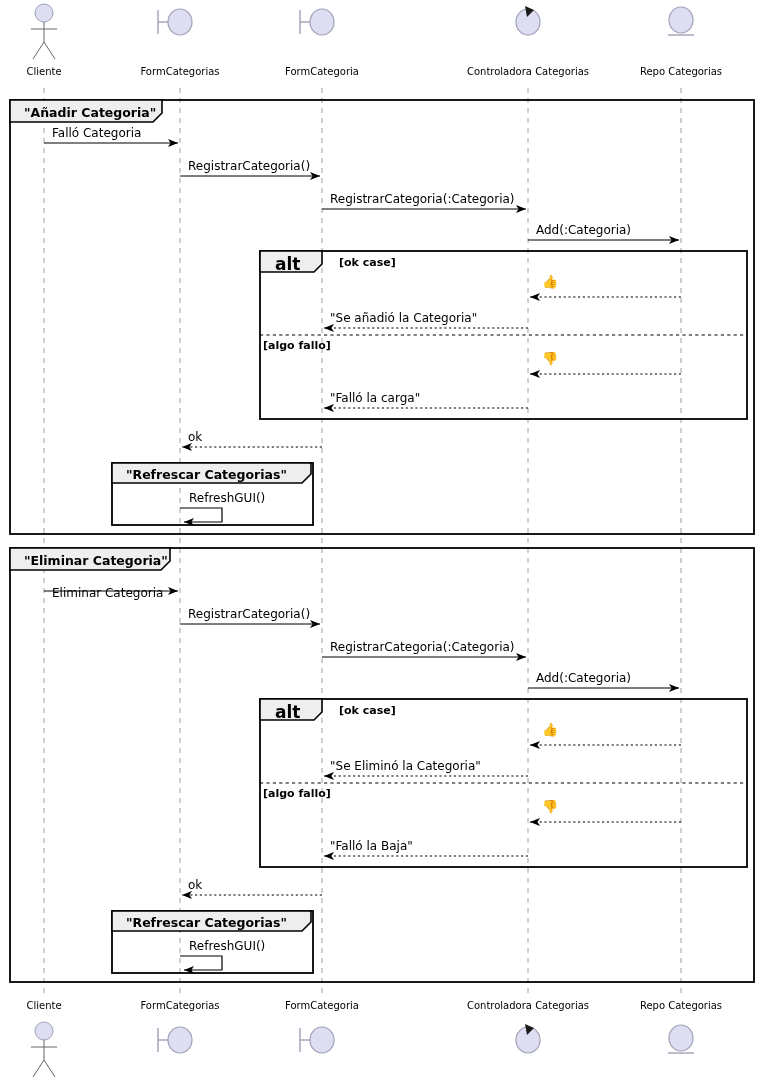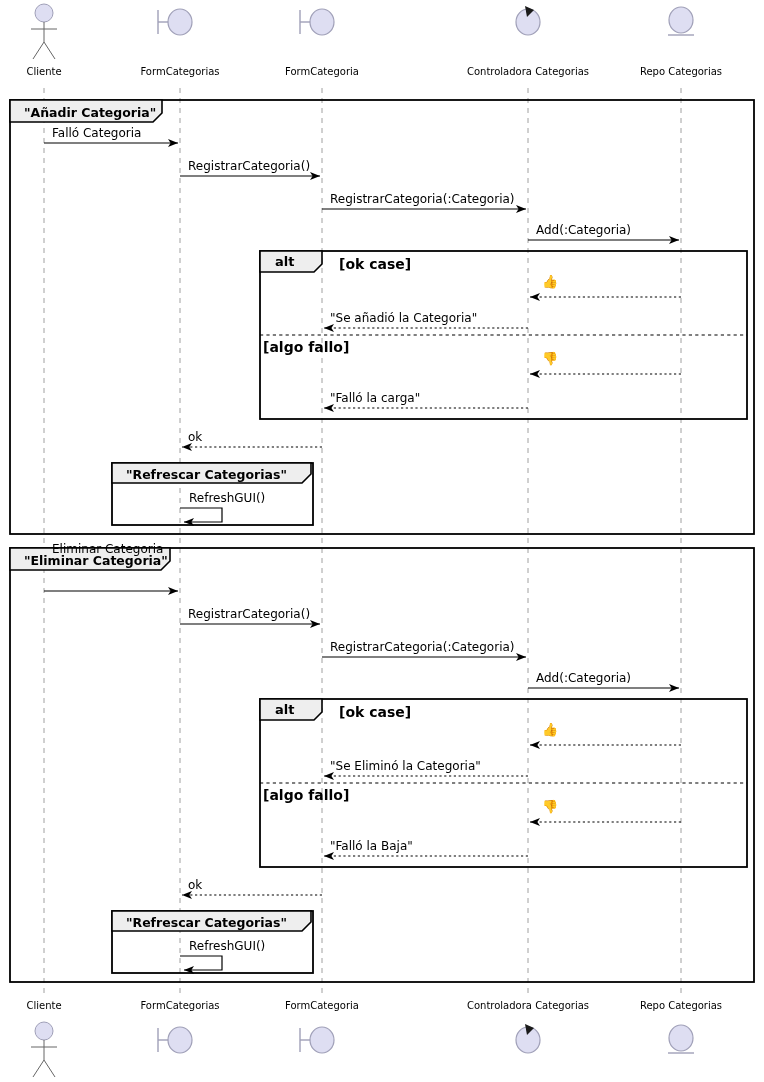--- a/index.html
+++ b/index.html
@@ -13,22 +13,22 @@
 
   
   .lbl{
     position:absolute;white-space:nowrap;
     font-family:"DejaVu Sans","Liberation Sans",sans-serif;
     color:#000;
   }
   .participant-name{font-size:10px;transform:translateX(-50%);text-align:center;}
   .msg-label{font-size:12px;}
   .frame-title{font-size:12.5px;font-weight:bold;}
-  .alt-title{font-size:13px;font-weight:bold;}
-  .guard{font-size:14px;font-weight:bold;}
+  .alt-title{font-size:17px;font-weight:bold;}
+  .guard{font-size:11px;font-weight:bold;}
   .glyph{font-size:13px;line-height:1;}
 </style>
 </head>
 <body>
 
 <div id="stage">
   <svg id="diagram" viewBox="0 0 764 1082" xmlns="http://www.w3.org/2000/svg">
     <defs>
       <marker id="arrowFull" markerWidth="12" markerHeight="12" refX="10" refY="4" orient="auto" markerUnits="userSpaceOnUse">
         <path d="M0,0 L10,4 L0,8 L2.6,4 Z" fill="#000"></path>
@@ -127,21 +127,21 @@
       <div class="lbl guard" style="left: 339px; top: 256px;">[ok case]</div>
       <div class="lbl guard" style="left: 263px; top: 339px;">[algo fallo]</div>
       <div class="lbl glyph" style="left: 542px; top: 275px;">👍</div>
       <div class="lbl msg-label" style="left: 330px; top: 311px;">"Se añadió la Categoria"</div>
       <div class="lbl glyph" style="left: 542px; top: 352px;">👎</div>
       <div class="lbl msg-label" style="left: 330px; top: 391px;">"Falló la carga"</div>
       <div class="lbl msg-label" style="left: 188px; top: 430px;">ok</div>
       <div class="lbl frame-title" style="left: 126px; top: 466.5px;">"Refrescar Categorias"</div>
       <div class="lbl msg-label" style="left: 189px; top: 491px;">RefreshGUI()</div>
       <div class="lbl frame-title" style="left: 24px; top: 552.5px;">"Eliminar Categoria"</div>
-      <div class="lbl msg-label" style="left: 52px; top: 542px;">Eliminar Categoria</div>
+      <div class="lbl msg-label" style="left: 52px; top: 586px;">Eliminar Categoria</div>
       <div class="lbl msg-label" style="left: 188px; top: 607px;">RegistrarCategoria()</div>
       <div class="lbl msg-label" style="left: 330px; top: 640px;">RegistrarCategoria(:Categoria)</div>
       <div class="lbl msg-label" style="left: 536px; top: 671px;">Add(:Categoria)</div>
       <div class="lbl alt-title" style="left: 275px; top: 702px;">alt</div>
       <div class="lbl guard" style="left: 339px; top: 704px;">[ok case]</div>
       <div class="lbl guard" style="left: 263px; top: 787px;">[algo fallo]</div>
       <div class="lbl glyph" style="left: 542px; top: 723px;">👍</div>
       <div class="lbl msg-label" style="left: 330px; top: 759px;">"Se Eliminó la Categoria"</div>
       <div class="lbl glyph" style="left: 542px; top: 800px;">👎</div>
       <div class="lbl msg-label" style="left: 330px; top: 839px;">"Falló la Baja"</div>

